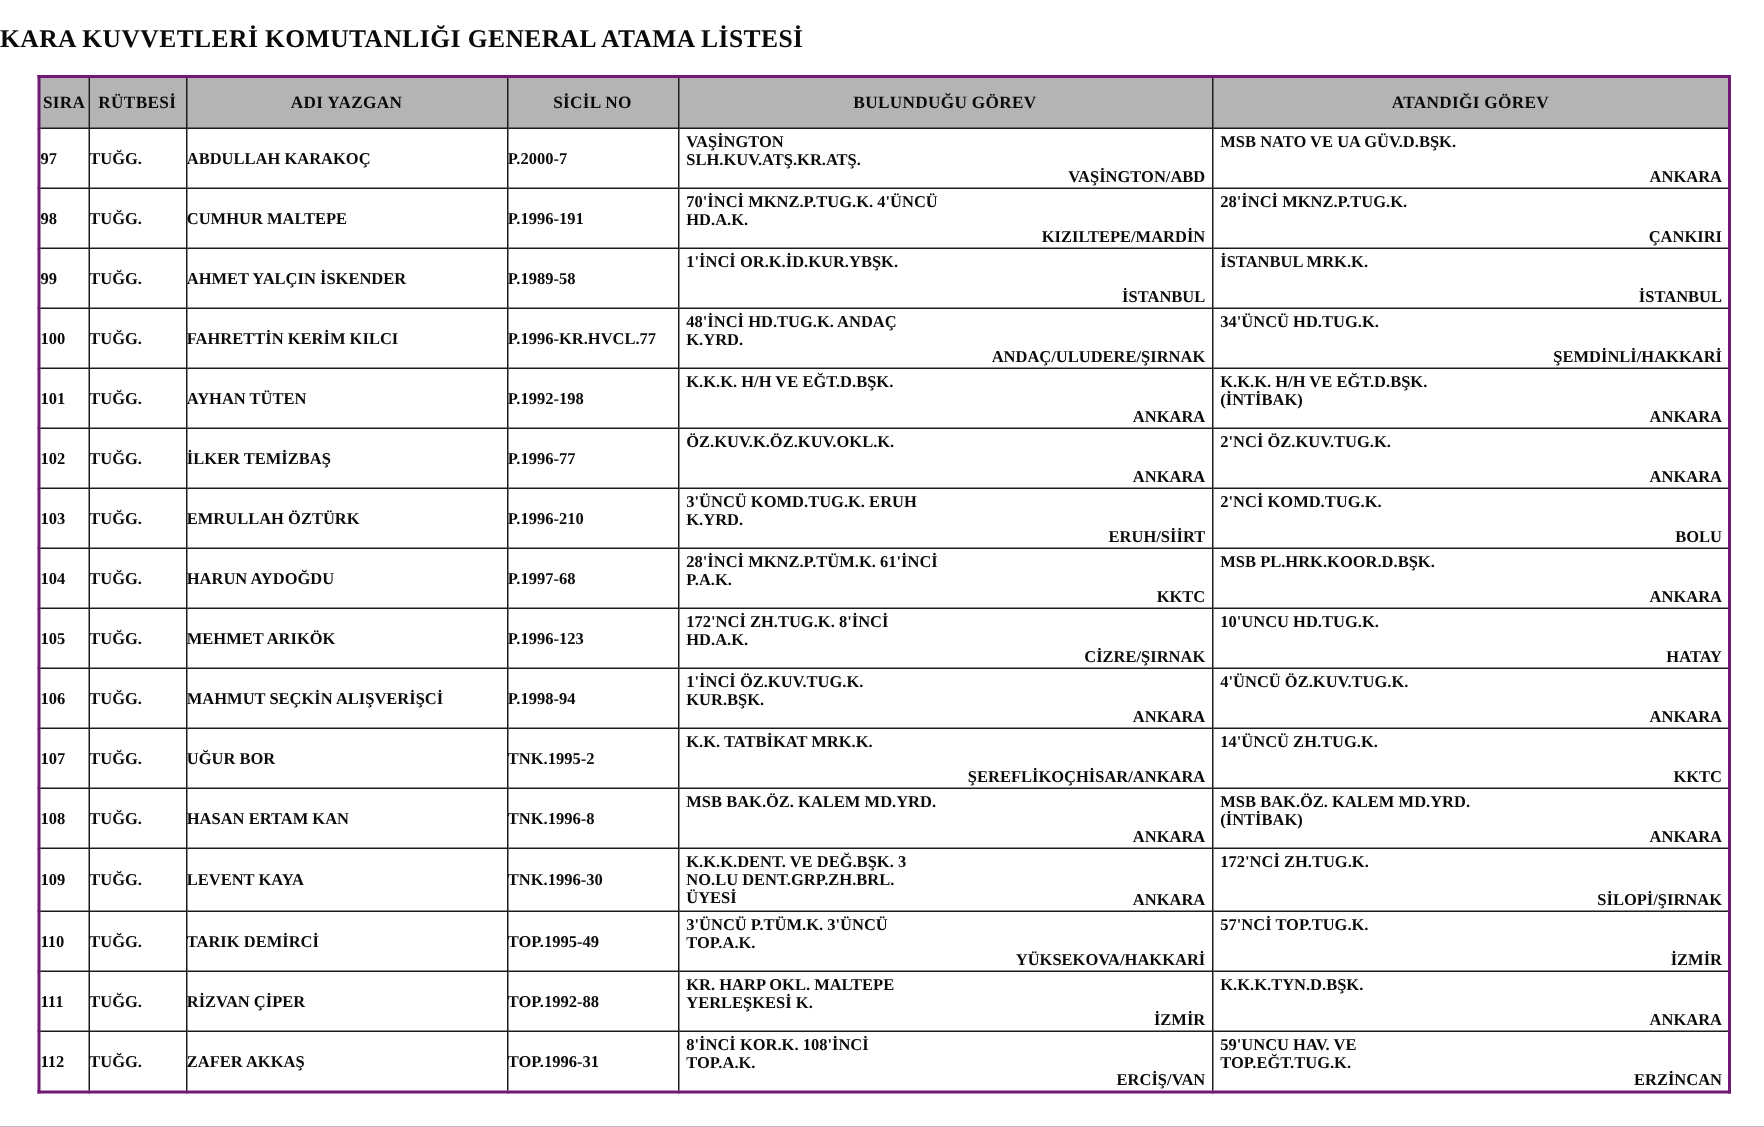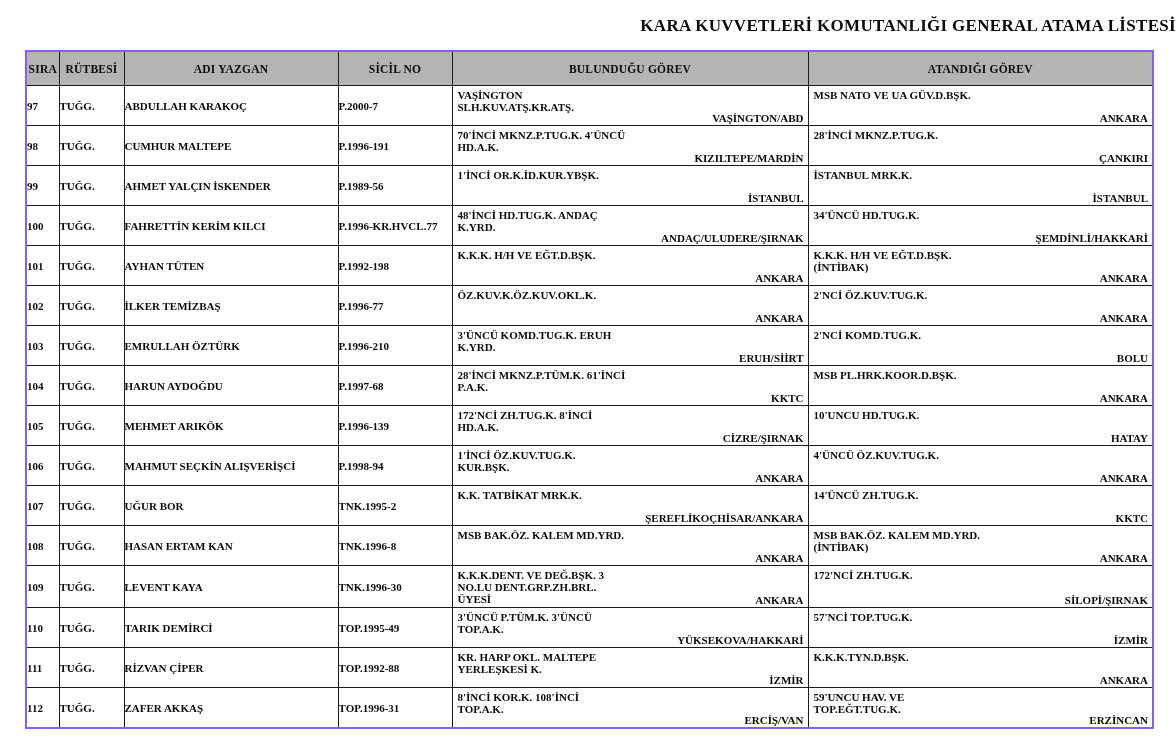--- a/index.html
+++ b/index.html
@@ -7,34 +7,33 @@
     position:relative;
     width:1176px;height:751px;
     background:#ffffff;
     font-family:"Liberation Serif", serif;
     color:#0a0a0a;
     overflow:hidden;
   }
   .doc-title{
     position:absolute;
     top:16px;left:0;right:0;
-    text-align:right;
+    text-align:left;
     font-size:17px;
     font-weight:bold;
     letter-spacing:.3px;
     margin:0;
-    padding-left:44px;
   }
   table.atama{
     position:absolute;
     top:50px;left:25px;
     width:1127px;
     border-collapse:collapse;
     table-layout:fixed;
-    border:2px solid #8b5cf6;
+    border:2px solid #701a75;
   }
   table.atama th, table.atama td{
     border:1.4px solid #1c1c1c;
     vertical-align:middle;
     padding:0;
   }
   table.atama th{
     background:#b4b4b4;
     height:33px;
     font-size:11.5px;
@@ -126,21 +125,21 @@
             <div class="gwrap">
               <div class="role">28'İNCİ MKNZ.P.TUG.K.</div>
               <div class="loc">ÇANKIRI</div>
             </div>
           </td>
         </tr>
         <tr>
           <td class="c-sira">99</td>
           <td class="c-rutbe">TUĞG.</td>
           <td class="c-ad">AHMET YALÇIN İSKENDER</td>
-          <td class="c-sicil">P.1989-56</td>
+          <td class="c-sicil">P.1989-58</td>
           <td class="c-gorev">
             <div class="gwrap">
               <div class="role">1'İNCİ OR.K.İD.KUR.YBŞK.</div>
               <div class="loc">İSTANBUL</div>
             </div>
           </td>
           <td class="c-gorev">
             <div class="gwrap">
               <div class="role">İSTANBUL MRK.K.</div>
               <div class="loc">İSTANBUL</div>
@@ -238,21 +237,21 @@
             <div class="gwrap">
               <div class="role">MSB PL.HRK.KOOR.D.BŞK.</div>
               <div class="loc">ANKARA</div>
             </div>
           </td>
         </tr>
         <tr>
           <td class="c-sira">105</td>
           <td class="c-rutbe">TUĞG.</td>
           <td class="c-ad">MEHMET ARIKÖK</td>
-          <td class="c-sicil">P.1996-139</td>
+          <td class="c-sicil">P.1996-123</td>
           <td class="c-gorev">
             <div class="gwrap">
               <div class="role">172'NCİ ZH.TUG.K. 8'İNCİ
 HD.A.K.</div>
               <div class="loc">CİZRE/ŞIRNAK</div>
             </div>
           </td>
           <td class="c-gorev">
             <div class="gwrap">
               <div class="role">10'UNCU HD.TUG.K.</div>

